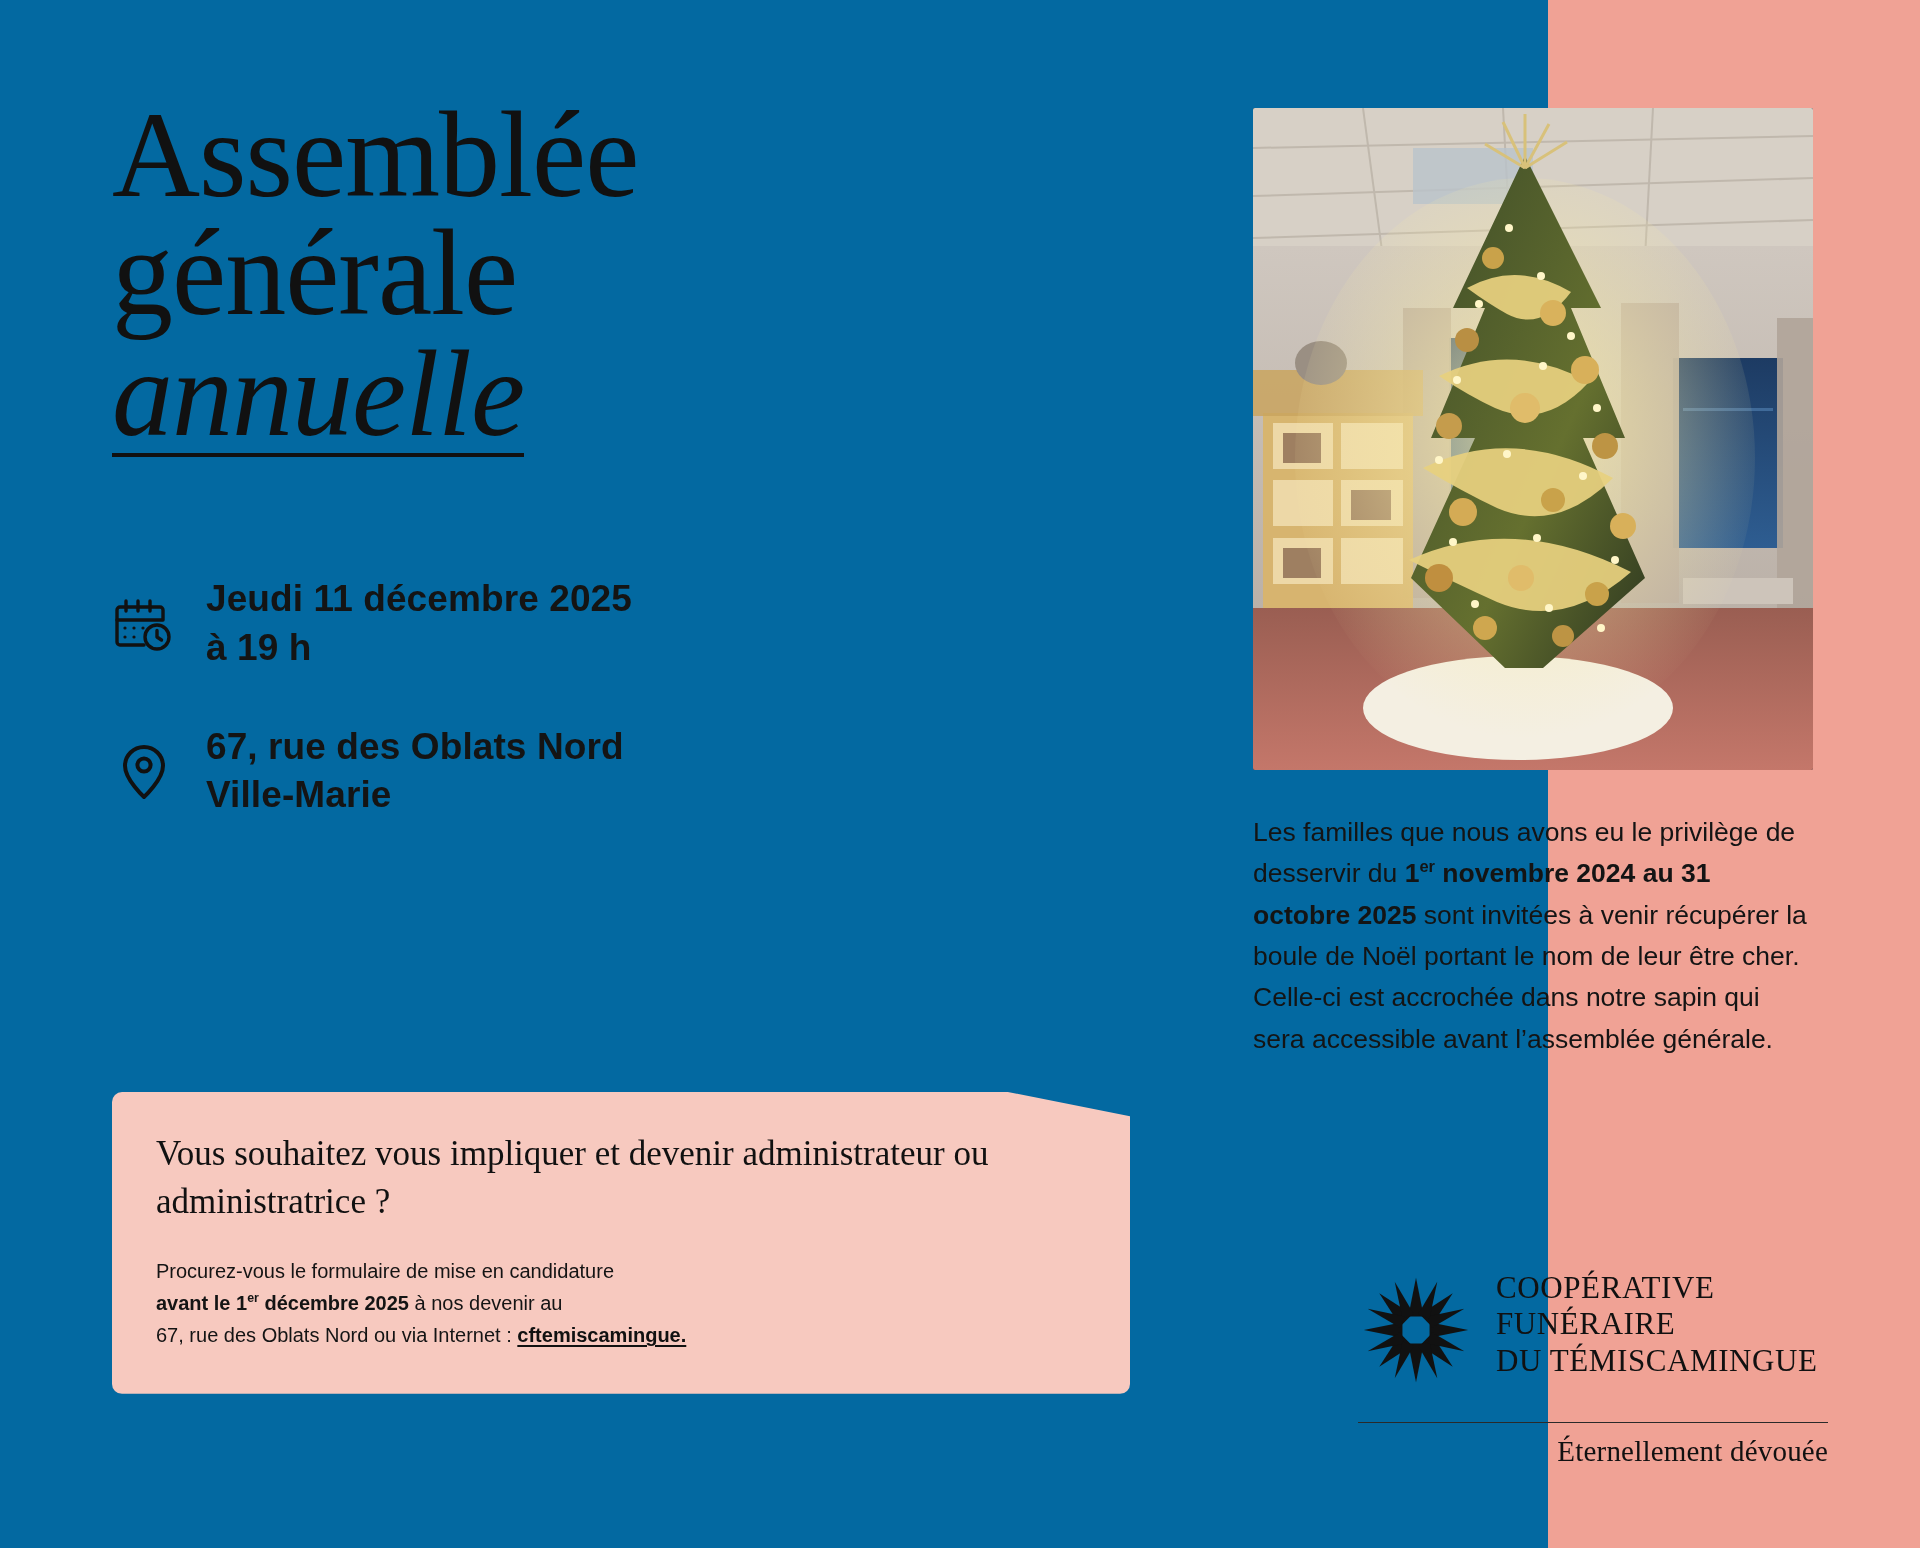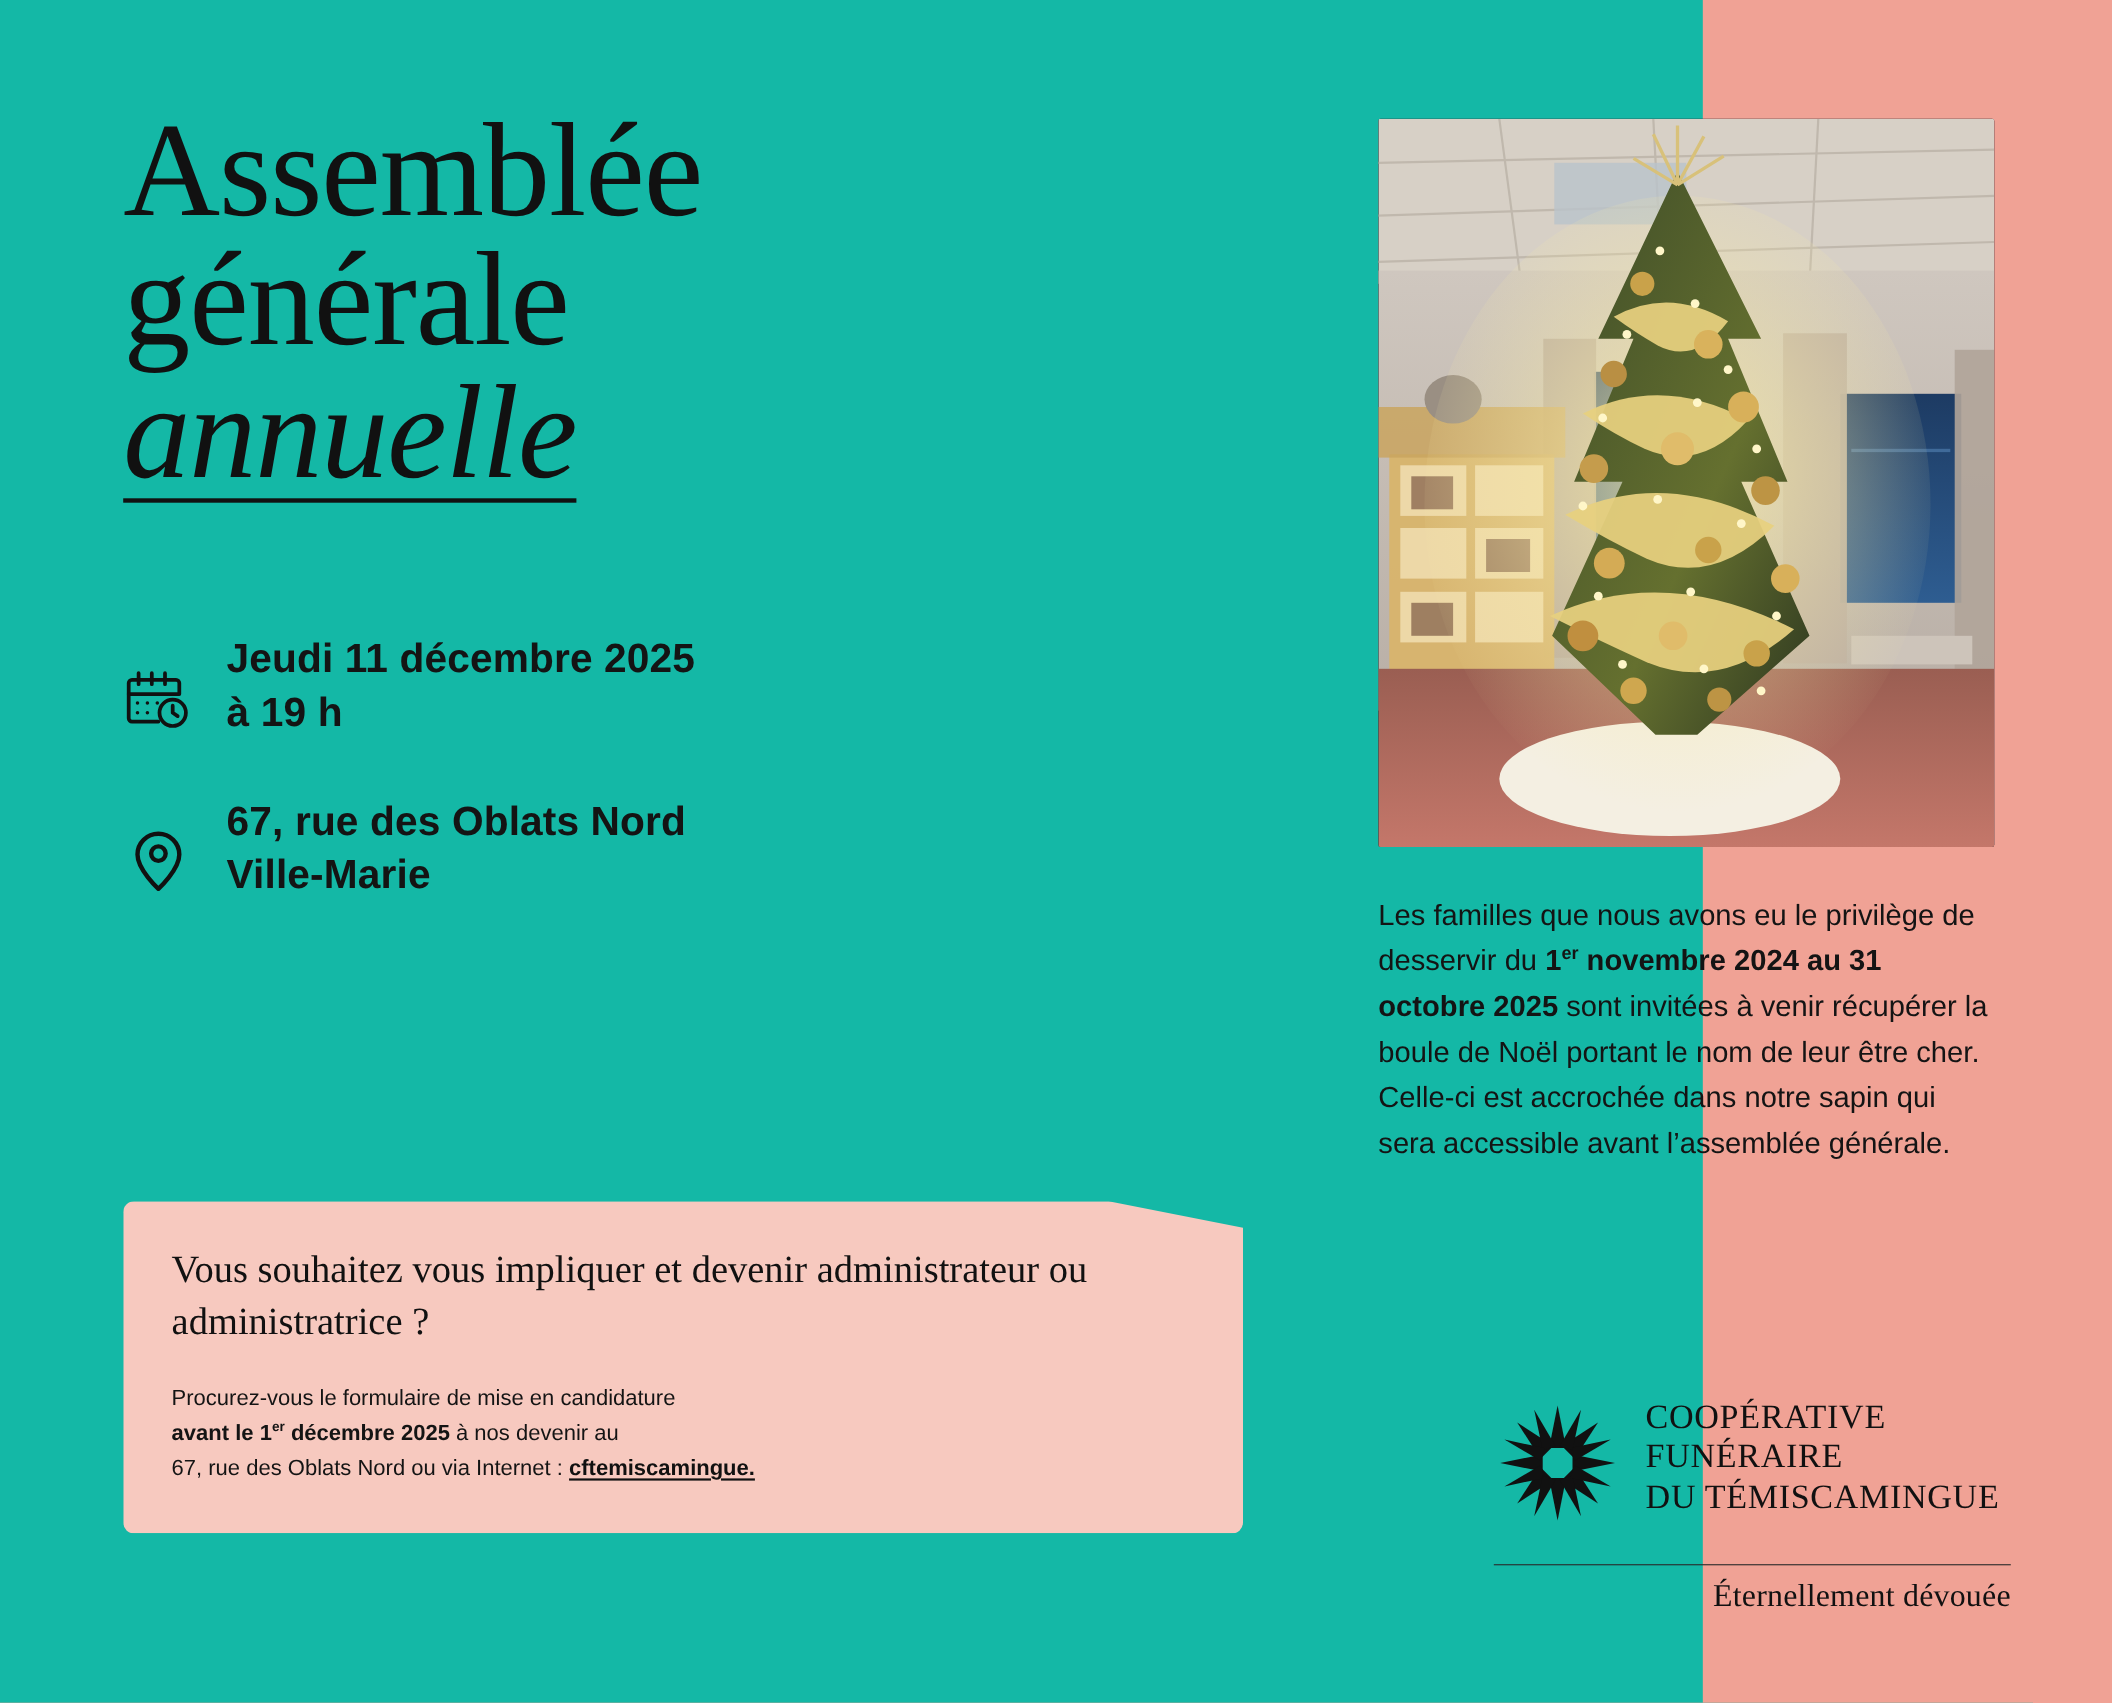--- a/index.html
+++ b/index.html
@@ -13,21 +13,21 @@
     font-family: "Liberation Sans", sans-serif;
     color: #141414;
     overflow: hidden;
     position: relative;
   }
 
   .poster {
     position: relative;
     width: 1548px;
     height: 1548px;
-    background: #14b8a6;
+    background: #0369a1;
   }
 
   
   .left-col {
     position: absolute;
     left: 112px;
     top: 96px;
     width: 1040px;
   }
 
@@ -48,21 +48,21 @@
     border-bottom: 4px solid #111;
     margin-top: 2px;
   }
 
   
   .info-list {
     margin-top: 118px;
   }
   .info-row {
     display: flex;
-    align-items: flex-end;
+    align-items: center;
     margin-bottom: 50px;
   }
   .info-icon {
     width: 74px;
     flex: 0 0 74px;
     margin-right: 20px;
     padding-top: 6px;
   }
   .info-text {
     font-size: 37px;

